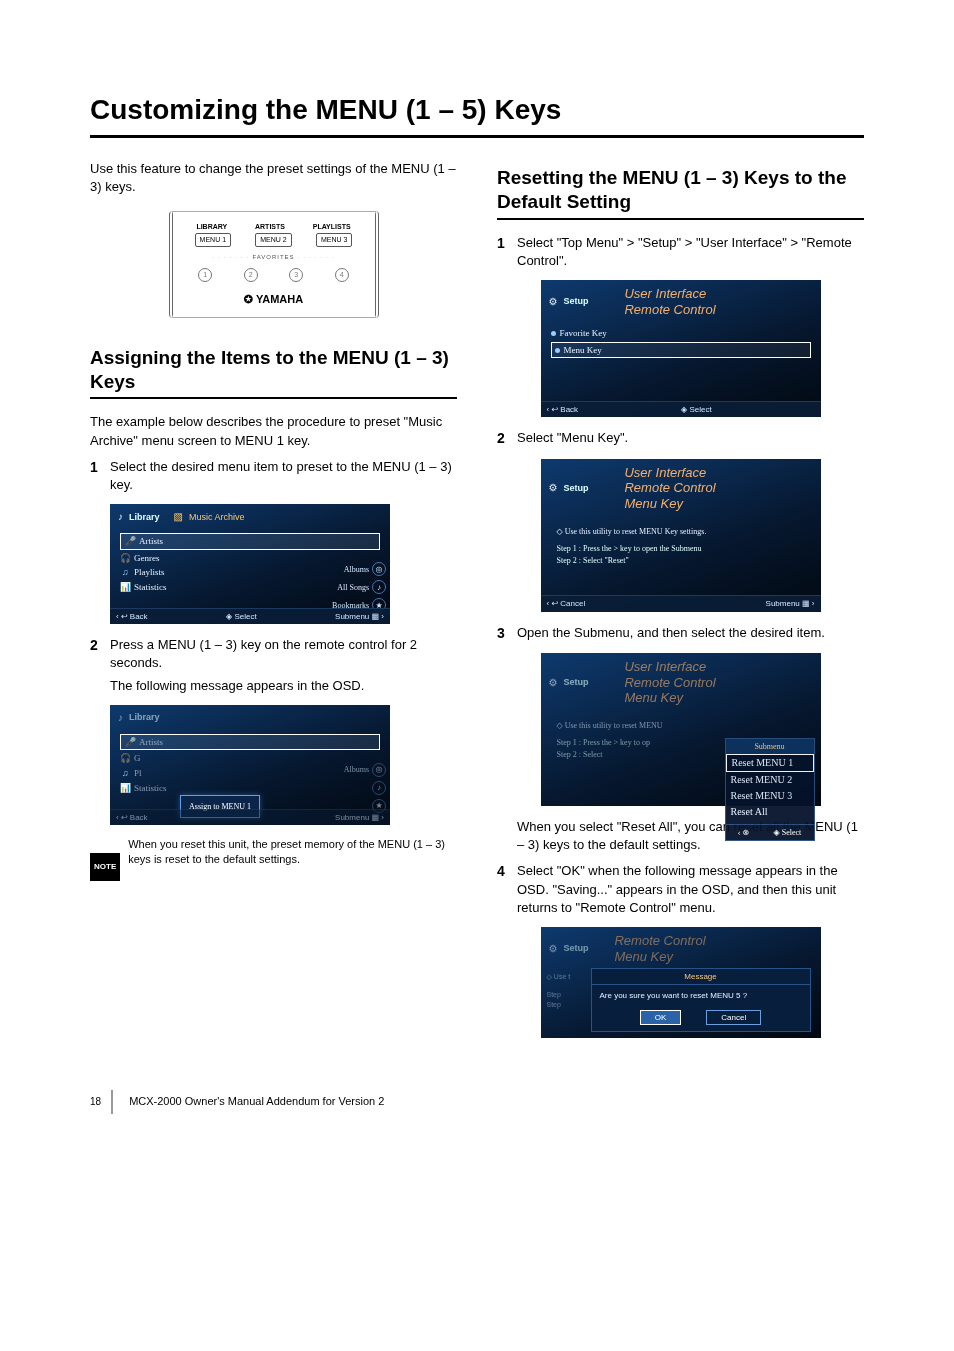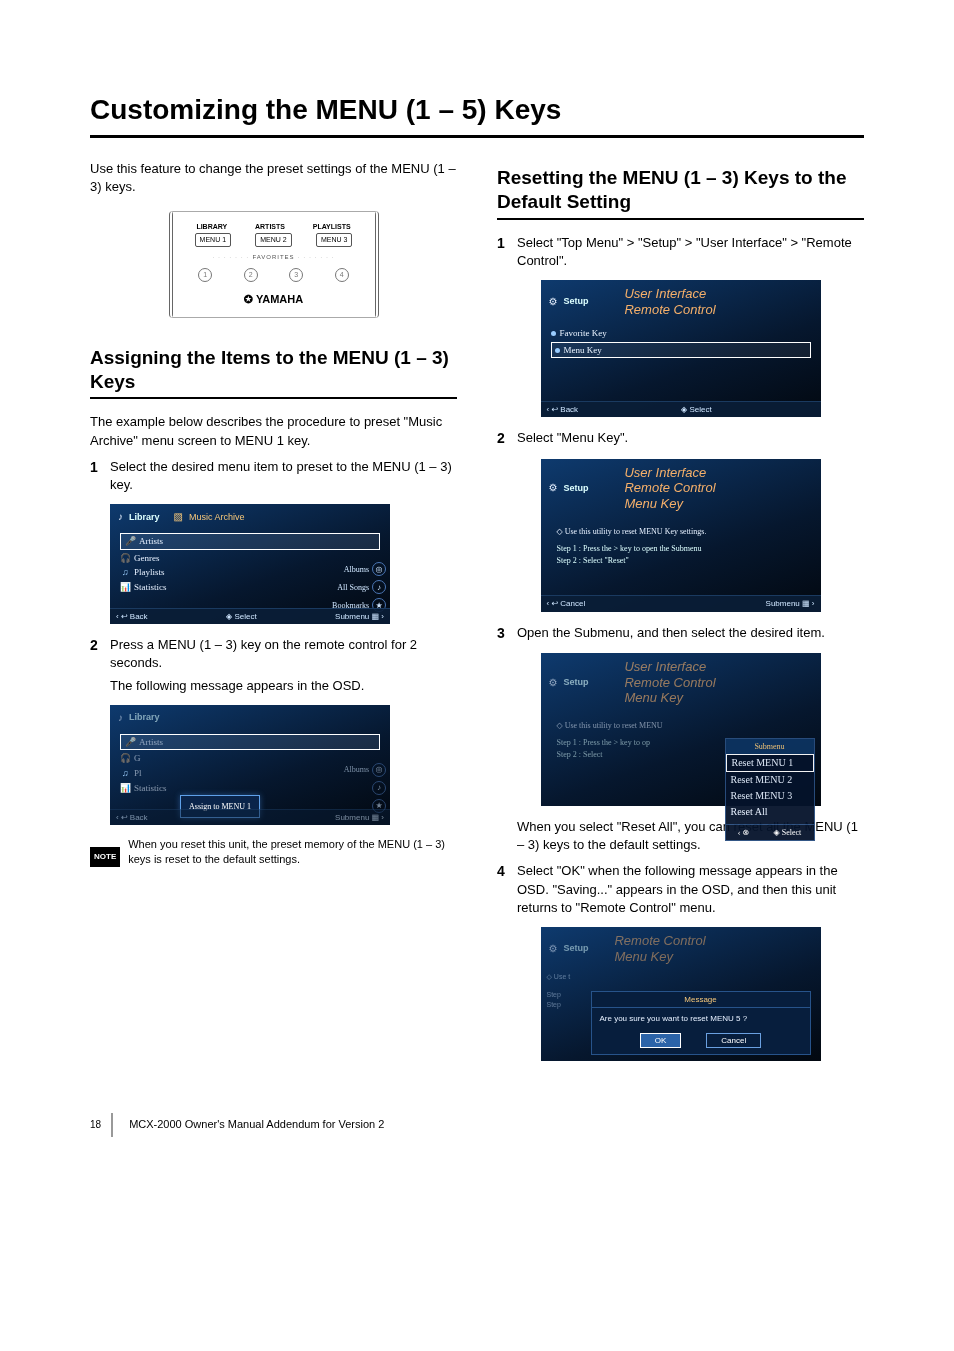--- a/index.html
+++ b/index.html
@@ -141,38 +141,38 @@
   }
   .osd.blur .lib-row span.txt,
   .osd.blur .right-cats,
   .osd.blur .osd-header,
   .osd.blur .osd-footer{opacity:.55;}
   .osd-helper{
     font-size:8px;color:#e6f0ff;margin:6px 0 6px 6px;
   }
   .osd-steps{font-size:8px;color:#dff;margin-left:6px;line-height:1.5;}
   .osd-msgbox{
-    margin:23px 10px 0;border:1px solid #27538a;background:#071e3d;
+    margin:0 10px 0;border:1px solid #27538a;background:#071e3d;
   }
   .osd-msgbox .mhdr{text-align:center;font-size:8px;color:#f5c77a;padding:2px;border-bottom:1px solid #27538a;}
   .osd-msgbox .mtxt{font-size:8px;padding:6px 8px 2px;color:#e6f0ff;line-height:1.3;}
   .osd-msgbox .mbtns{display:flex;justify-content:center;gap:25px;padding:6px 0 6px;}
   .osd-msgbox .mbtn{font-size:8px;padding:1px 14px;border:1px solid #6aa0e0;color:#fff;}
   .osd-msgbox .mbtn.ok{background:#2b63a8;border-color:#fff;}
   .osd-footer{
     position:absolute;bottom:0;left:0;right:0;
     background:rgba(10,30,55,.9);
     display:flex;justify-content:space-between;
     font-size:8px;padding:2px 6px;border-top:1px solid #1a3a60;
     color:#cfe6ff;
   }
   .note-row{display:flex;gap:8px;margin-top:8px;font-size:11px;}
   .note-label{
     background:#000;color:#fff;font-size:8px;font-weight:bold;
-    padding:1px 4px;height:20px;display:flex;align-items:center;flex-shrink:0;margin-top:10px;
+    padding:1px 4px;height:28px;display:flex;align-items:center;flex-shrink:0;margin-top:16px;
   }
   .footer-row{
     margin-top:40px;display:flex;align-items:center;gap:10px;font-size:11px;
   }
   .footer-row .pg{font-size:10px;}
   .footer-row .bar{width:2px;height:24px;background:#999;margin-right:6px;}
 </style>
 </head>
 <body>
 

